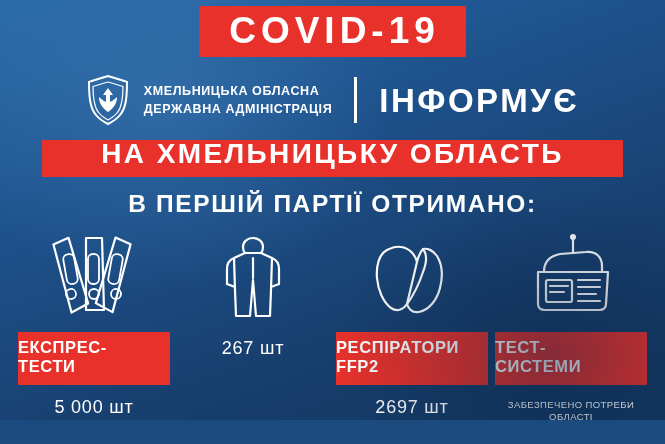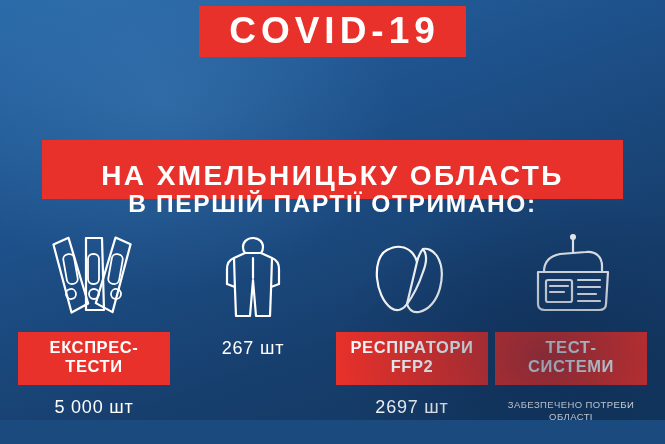--- a/index.html
+++ b/index.html
@@ -99,21 +99,21 @@
   }
 
   
   .region-bar {
     position: absolute;
     top: 140px;
     left: 42px;
     right: 42px;
     background: #e8312a;
     text-align: center;
-    padding: 22px 0 9px 0;
+    padding: 0 0 9px 0;
   }
   .region-bar span {
     color: #ffffff;
     font-size: 28px;
     font-weight: bold;
     letter-spacing: 2.4px;
     line-height: 1;
     white-space: nowrap;
   }
   .subtitle {
@@ -148,21 +148,21 @@
     height: 98px;
     display: flex;
     align-items: center;
     justify-content: center;
   }
   .label {
     margin-top: 6px;
     width: 100%;
     background: #e8312a;
     color: #ffffff;
-    text-align: center;
+    text-align: left;
     font-size: 16.5px;
     font-weight: bold;
     letter-spacing: 0.6px;
     line-height: 1.18;
     padding: 6px 0 8px 0;
     box-sizing: border-box;
   }
   .qty {
     margin-top: 12px;
     color: #ffffff;
@@ -180,20 +180,36 @@
 </style>
 </head>
 <body>
 
 <div class="poster">
 
   <div class="covid-band">
     <div class="covid-chip">COVID-19</div>
   </div>
 
+  <div class="brand-row">
+    <span class="emblem">
+      <svg viewBox="0 0 44 50" width="44" height="50" aria-hidden="true">
+        <path d="M22 1 C12 4 5 6 3 7 C3 22 4 33 10 40 C14 45 18 47 22 49 C26 47 30 45 34 40 C40 33 41 22 41 7 C39 6 32 4 22 1 Z" fill="none" stroke="#ffffff" stroke-width="2"></path>
+        <path d="M22 7 C15 9 9 11 7 11.5 C7 23 8 32 12.5 37.5 C16 42 19 43.5 22 45 C25 43.5 28 42 31.5 37.5 C36 32 37 23 37 11.5 C35 11 29 9 22 7 Z" fill="none" stroke="#ffffff" stroke-width="1.2"></path>
+        <path d="M22 13 L17 20 L20 20 L20 30 L24 30 L24 20 L27 20 Z" fill="#ffffff"></path>
+        <path d="M13 22 C13 28 16 33 22 37 C28 33 31 28 31 22 C28 25 25 27 22 27 C19 27 16 25 13 22 Z" fill="#ffffff"></path>
+      </svg>
+    </span>
+    <div class="brand-text">
+      <div>ХМЕЛЬНИЦЬКА ОБЛАСНА</div>
+      <div>ДЕРЖАВНА АДМІНІСТРАЦІЯ</div>
+    </div>
+    <div class="divider-v"></div>
+    <div class="informs">ІНФОРМУЄ</div>
+  </div>
 
   <div class="region-bar">
     <span>НА ХМЕЛЬНИЦЬКУ ОБЛАСТЬ</span>
   </div>
   <div class="subtitle">В ПЕРШІЙ ПАРТІЇ ОТРИМАНО:</div>
 
   <div class="items">
 
     <div class="item">
       <div class="icon-box">

